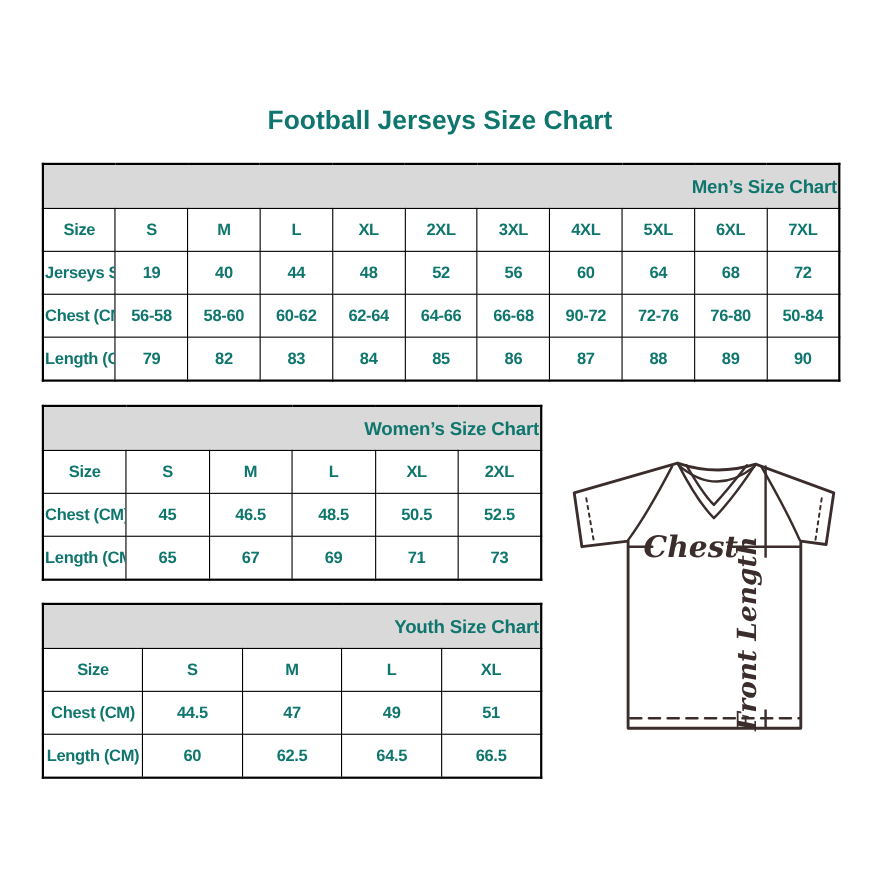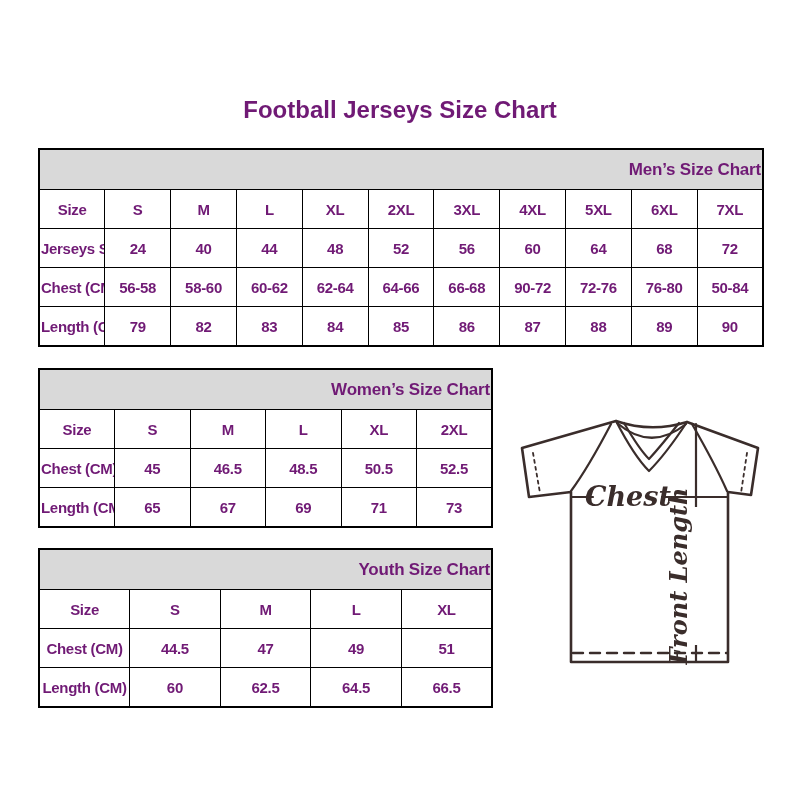--- a/index.html
+++ b/index.html
@@ -1,17 +1,17 @@
 <!DOCTYPE html>
 <html><head>
 <meta charset="utf-8">
 <style>
   html,body{margin:0;padding:0;background:#fff;}
   #page{position:relative;width:800px;height:800px;background:#fff;overflow:hidden;
-        font-family:"Liberation Sans",sans-serif;color:#701a75;}
+        font-family:"Liberation Sans",sans-serif;color:#0f766e;}
   .page-title{position:absolute;top:96px;left:0;width:800px;text-align:center;
         font-size:24px;font-weight:bold;letter-spacing:0px;}
   table.tbl{position:absolute;border-collapse:collapse;table-layout:fixed;
         background:#fff;border:2.5px solid #000;}
   table.tbl th{background:var(--header-bg,#d9d9d9);border:1.6px solid #000;
         font-size:17px;font-weight:bold;height:37px;text-align:right;vertical-align:middle;
         letter-spacing:-0.2px;}
   table.tbl td{border:1.6px solid #000;font-size:15px;font-weight:bold;height:38px;
         text-align:center;vertical-align:middle;letter-spacing:-0.3px;padding:0 1px;
         overflow:hidden;white-space:nowrap;}
@@ -44,21 +44,21 @@
           <td>XL</td>
           <td>2XL</td>
           <td>3XL</td>
           <td>4XL</td>
           <td>5XL</td>
           <td>6XL</td>
           <td>7XL</td>
         </tr>
         <tr>
           <td>Jerseys Size</td>
-          <td>24</td>
+          <td>19</td>
           <td>40</td>
           <td>44</td>
           <td>48</td>
           <td>52</td>
           <td>56</td>
           <td>60</td>
           <td>64</td>
           <td>68</td>
           <td>72</td>
         </tr>

